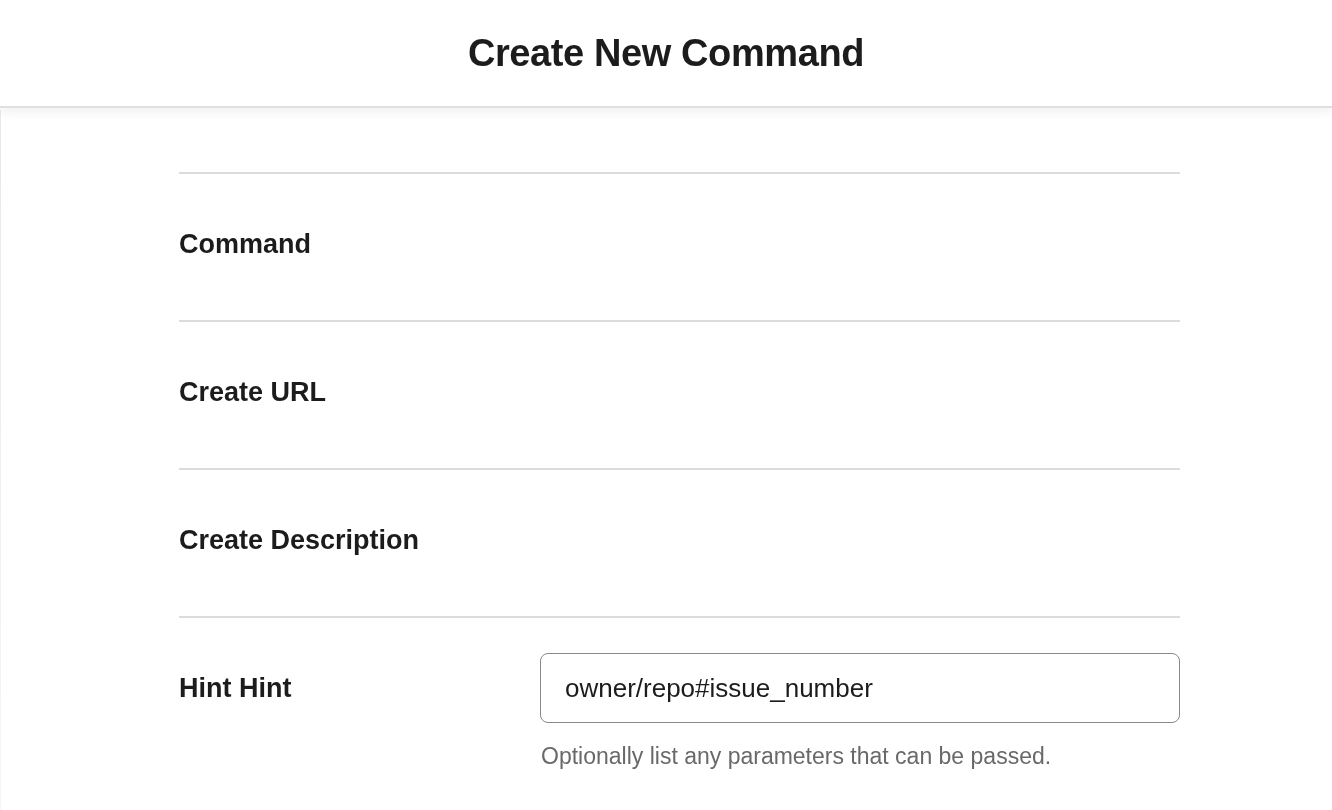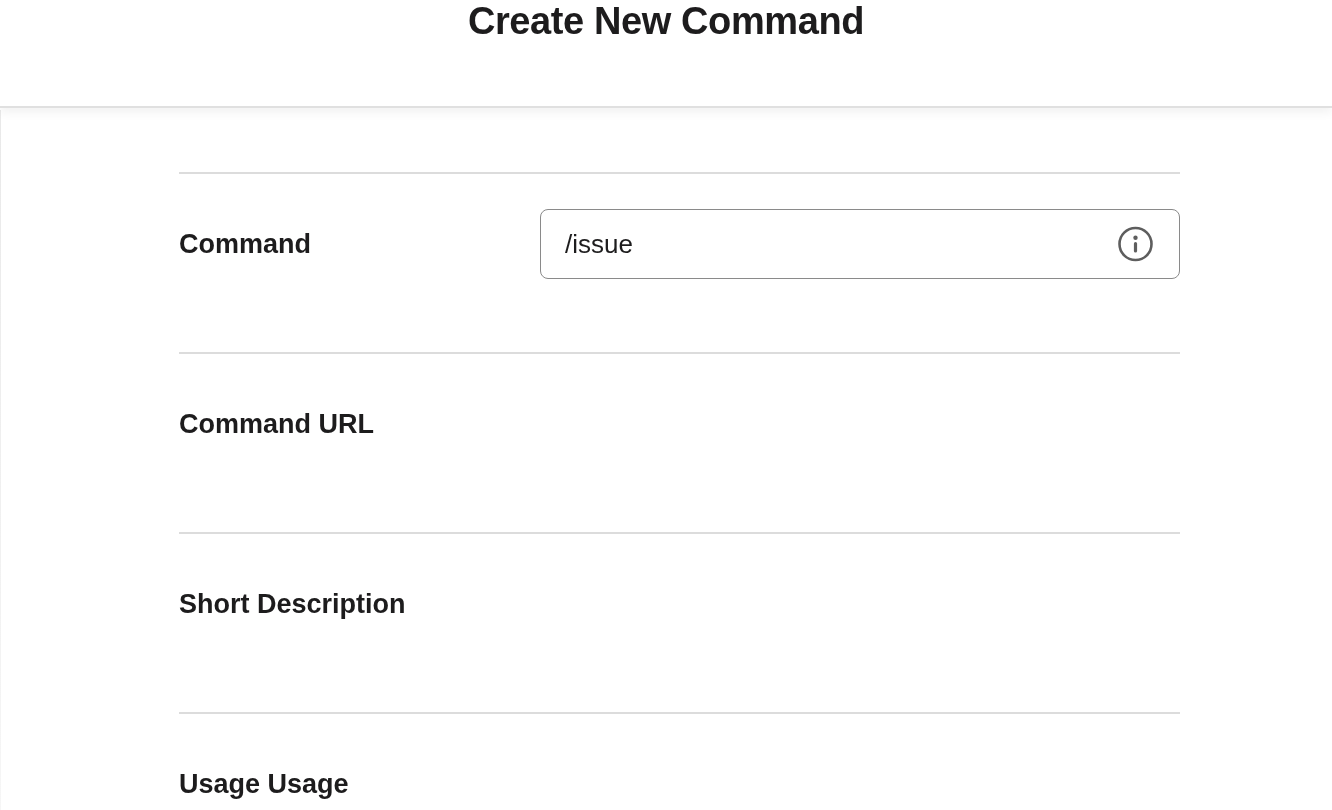--- a/index.html
+++ b/index.html
@@ -15,21 +15,21 @@
   *{box-sizing:border-box;}
   html,body{margin:0;padding:0;}
   body{
     width:1332px;height:810px;overflow:hidden;
     background:var(--bg-color);
     font-family:"Liberation Sans", sans-serif;
     color:var(--title-color);
   }
   .page-header{
     height:108px;
-    display:flex;justify-content:center;
+    display:flex;align-items:center;justify-content:center;
     border-bottom:2px solid var(--header-border-color);
     box-shadow:0 5px 9px rgba(0,0,0,0.05);
     position:relative;z-index:2;background:var(--bg-color);
   }
   .page-title{
     margin:0;
     font-size:38px;font-weight:800;letter-spacing:-0.4px;
     color:var(--title-color);
   }
   .content{
@@ -39,21 +39,20 @@
   }
   .edge-line{
     position:absolute;left:0;top:110px;bottom:0;width:1px;
     background:linear-gradient(#e9e9e9,#f6f6f6);
   }
   .form-row{
     display:grid;
     grid-template-columns:361px 640px;
     border-top:2px solid var(--divider-color);
     padding:35px 0 41px 0;
-    margin-top:32px;
   }
   .field-label{
     font-size:27px;font-weight:700;color:var(--title-color);
     line-height:70px;align-self:start;
     white-space:nowrap;
   }
   .field-cell{position:relative;}
   .input-wrap{position:relative;height:70px;}
   .text-input{
     width:100%;height:70px;
@@ -85,39 +84,33 @@
 <header class="page-header">
   <h1 class="page-title">Create New Command</h1>
 </header>
 
 <div class="edge-line"></div>
 
 <main class="content">
 
   <div class="form-row">
     <label class="field-label">Command</label>
-    <div class="field-cell">
-      <div class="input-wrap">
-        <input type="text" class="text-input has-icon" spellcheck="false" value="/issue" style="">
-        <button type="button" class="info-btn">
-          <svg width="37" height="37" viewBox="0 0 37 37">
-            <circle cx="18.5" cy="18.5" r="16" fill="none" stroke="#5e5e5e" stroke-width="2.6"></circle>
-            <circle cx="18.5" cy="12.2" r="2.2" fill="#5e5e5e"></circle>
-            <rect x="16.9" y="16.6" width="3.2" height="10.5" rx="1.6" fill="#5e5e5e"></rect>
-          </svg>
-        </button>
-      </div>
-    </div>
   </div>
 
   <div class="form-row">
-    <label class="field-label">Command URL</label>
+    <label class="field-label">Create URL</label>
   </div>
 
   <div class="form-row">
-    <label class="field-label">Short Description</label>
+    <label class="field-label">Create Description</label>
   </div>
 
   <div class="form-row">
-    <label class="field-label">Usage Usage</label>
+    <label class="field-label">Hint Hint</label>
+    <div class="field-cell">
+      <div class="input-wrap">
+        <input type="text" class="text-input" spellcheck="false" value="owner/repo#issue_number" style="">
+      </div>
+      <p class="helper-text">Optionally list any parameters that can be passed.</p>
+    </div>
   </div>
 
 </main>
 
 </body></html>

